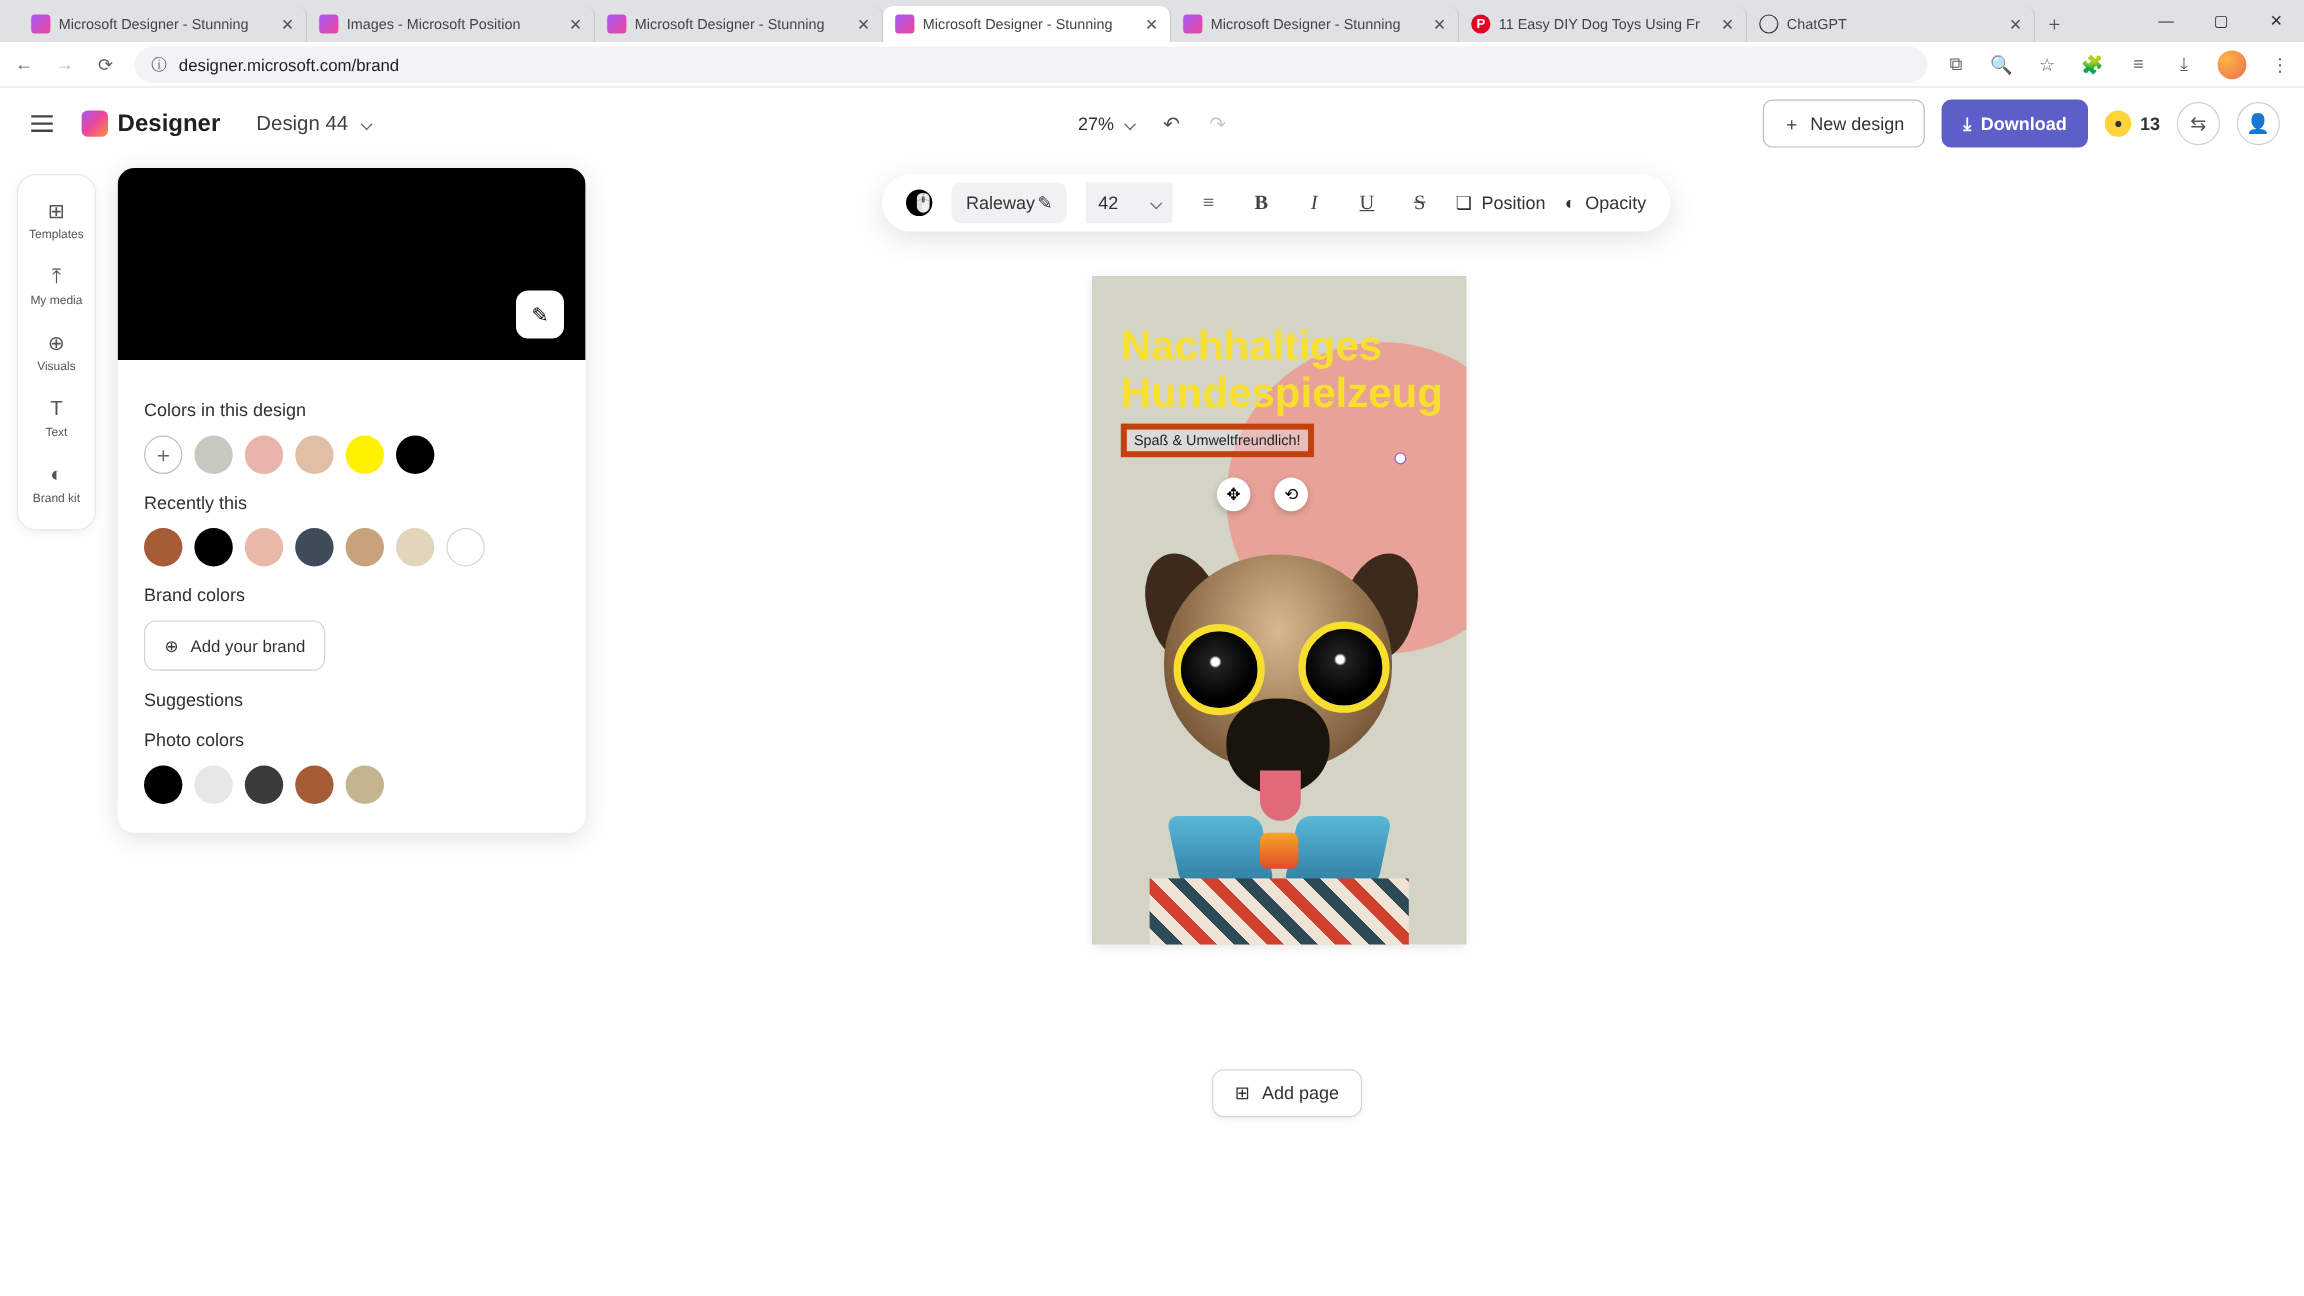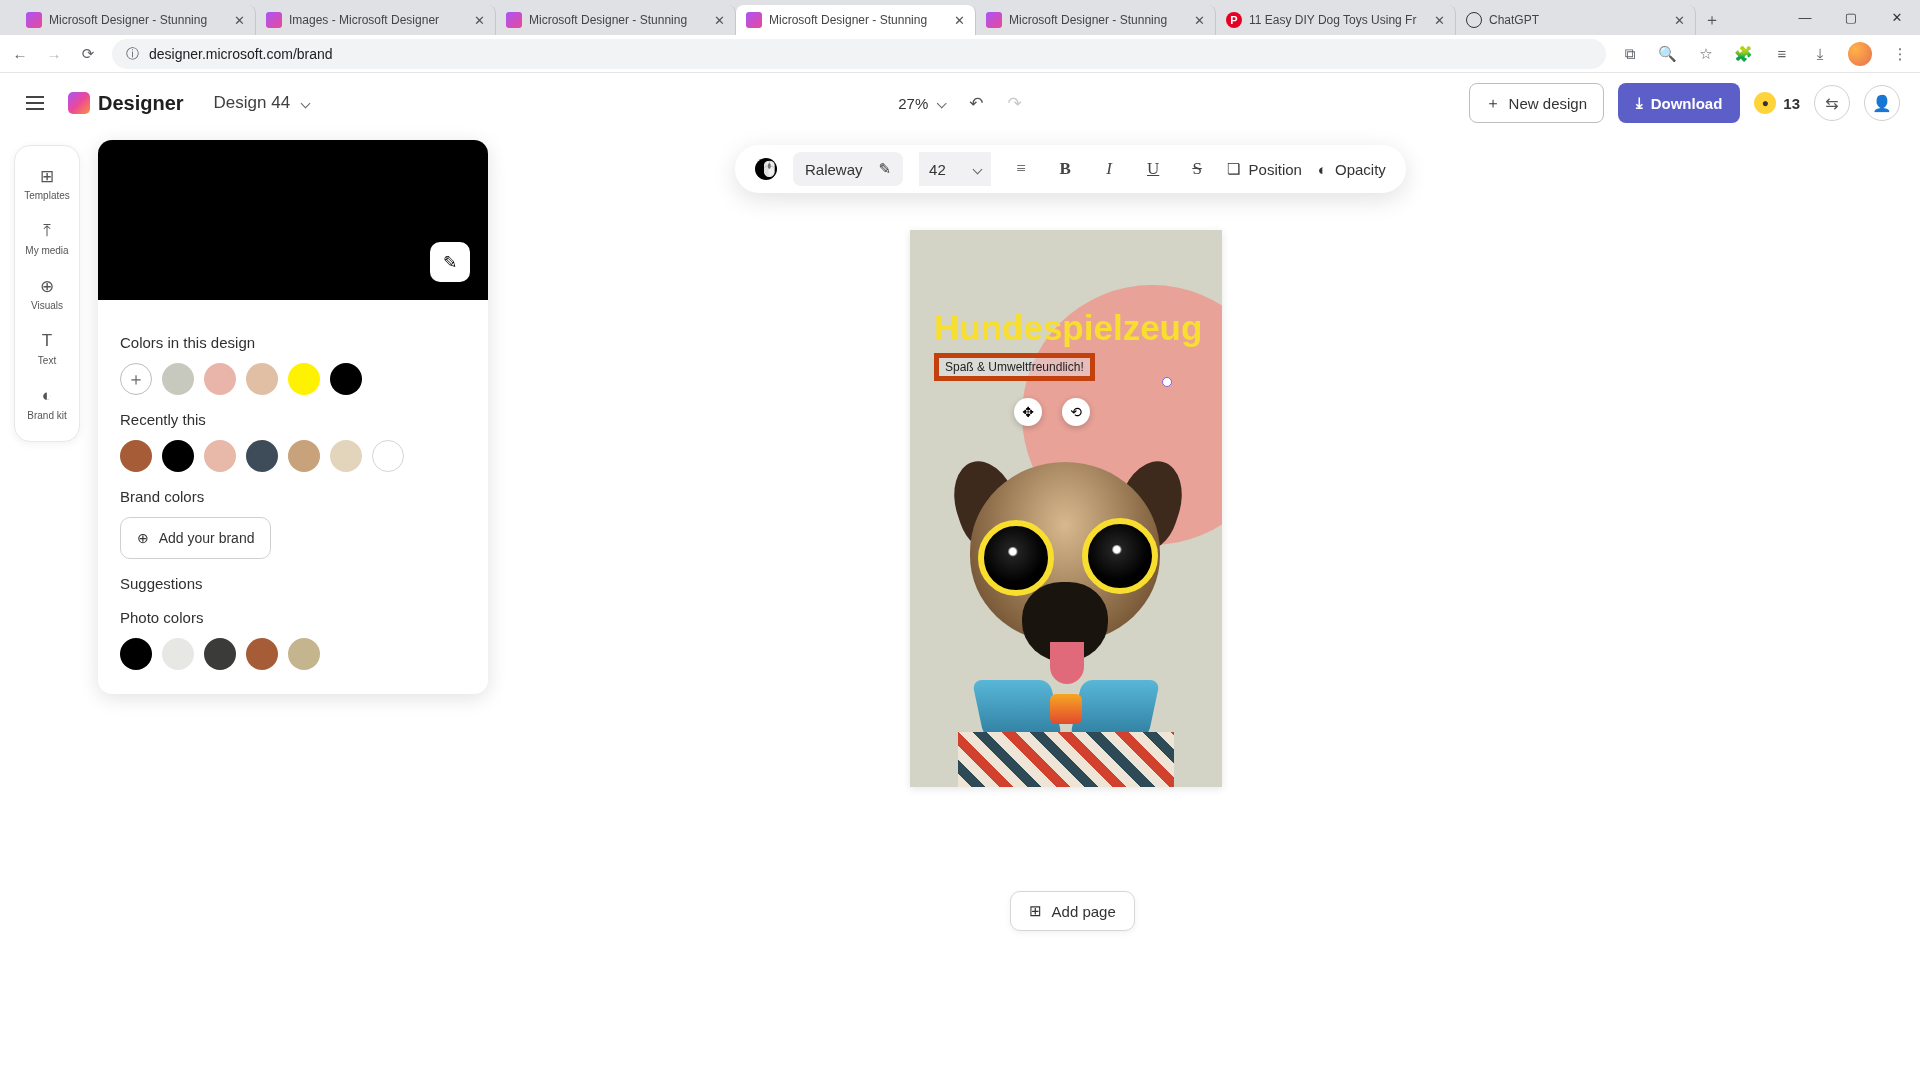--- a/index.html
+++ b/index.html
@@ -58,21 +58,21 @@
     .sect-title{font-size:15px;color:#303030;margin:16px 0 12px 0}
     .sect-title:first-child{margin-top:16px}
     .swatches{display:flex;gap:10px;flex-wrap:wrap}
     .sw{width:32px;height:32px;border-radius:50%;cursor:pointer}
     .sw.add{border:1.5px solid #bdbdbd;display:flex;align-items:center;justify-content:center;font-size:18px;color:#666;background:#fff}
     .brand-btn{display:flex;align-items:center;gap:10px;height:42px;padding:0 16px;border:1px solid #d0d0d0;border-radius:10px;font-size:14px;color:#333;cursor:pointer;background:#fff}
 
     
     .text-toolbar{position:absolute;left:735px;top:145px;height:48px;background:#fff;border-radius:28px;box-shadow:0 6px 24px rgba(0,0,0,.12);display:flex;align-items:center;padding:0 20px;gap:16px}
     .tb-color{width:22px;height:22px;border-radius:50%;cursor:pointer}
-    .tb-font{height:34px;padding:0 12px;background:#f1f1f4;border-radius:8px;display:flex;align-items:center;gap:16px;font-size:15px;color:#333;cursor:pointer}
+    .tb-font{height:34px;padding:0 12px;background:#f1f1f4;border-radius:8px;display:flex;align-items:center;gap:2px;font-size:15px;color:#333;cursor:pointer}
     .tb-size{height:34px;width:72px;background:#f1f1f4;border-radius:0;display:flex;align-items:center;padding:0 10px;font-size:15px;color:#333;justify-content:space-between;cursor:pointer}
     .tb-btn{width:28px;height:28px;display:flex;align-items:center;justify-content:center;cursor:pointer;color:#444;font-size:17px;font-family:Georgia,serif}
     .tb-grp{display:flex;align-items:center;gap:8px;cursor:pointer;font-size:15px;color:#333}
     .cursor-hand{position:absolute;left:760px;top:160px;font-size:15px;pointer-events:none}
 
     
     .canvas-wrap{position:absolute;left:490px;top:200px;right:0;bottom:0}
     .canvas{position:absolute;left:420px;top:30px;width:312px;height:557px;background:#d3d4c5;box-shadow:0 2px 8px rgba(0,0,0,.1);overflow:hidden}
     .blob{position:absolute;right:-60px;top:55px;width:260px;height:260px;border-radius:50%;background:#e8a298}
     .h1-txt{position:absolute;left:24px;top:40px;font-size:35px;font-weight:800;color:#f8de2f;line-height:1.1;font-family:Arial,sans-serif}
@@ -108,21 +108,21 @@
 <body>
 
 <div class="tab-strip">
   <div class="tab">
       <span class="favicon designer"></span>
       <span class="title">Microsoft Designer - Stunning</span>
       <span class="close">✕</span>
     </div>
   <div class="tab">
       <span class="favicon designer"></span>
-      <span class="title">Images - Microsoft Designer</span>
+      <span class="title">Images - Microsoft Position</span>
       <span class="close">✕</span>
     </div>
   <div class="tab">
       <span class="favicon designer"></span>
       <span class="title">Microsoft Designer - Stunning</span>
       <span class="close">✕</span>
     </div>
   <div class="tab active">
       <span class="favicon designer"></span>
       <span class="title">Microsoft Designer - Stunning</span>
@@ -311,21 +311,21 @@
     <span>◐</span>
     <span>Opacity</span>
   </div>
 </div>
 <span class="cursor-hand">🖱️</span>
 
 <div class="canvas-wrap">
   <div class="canvas">
     <div class="blob"></div>
     <div class="h1-txt">
-      <br>
+      <span>Nachhaltiges</span><br>
       <span>Hundespielzeug</span>
     </div>
     <div class="sub-txt">Spaß &amp; Umweltfreundlich!</div>
     <div class="sub-handle"></div>
     <div class="move-knobs">
       <div class="knob">✥</div>
       <div class="knob">⟲</div>
     </div>
 
     <div class="pug">

